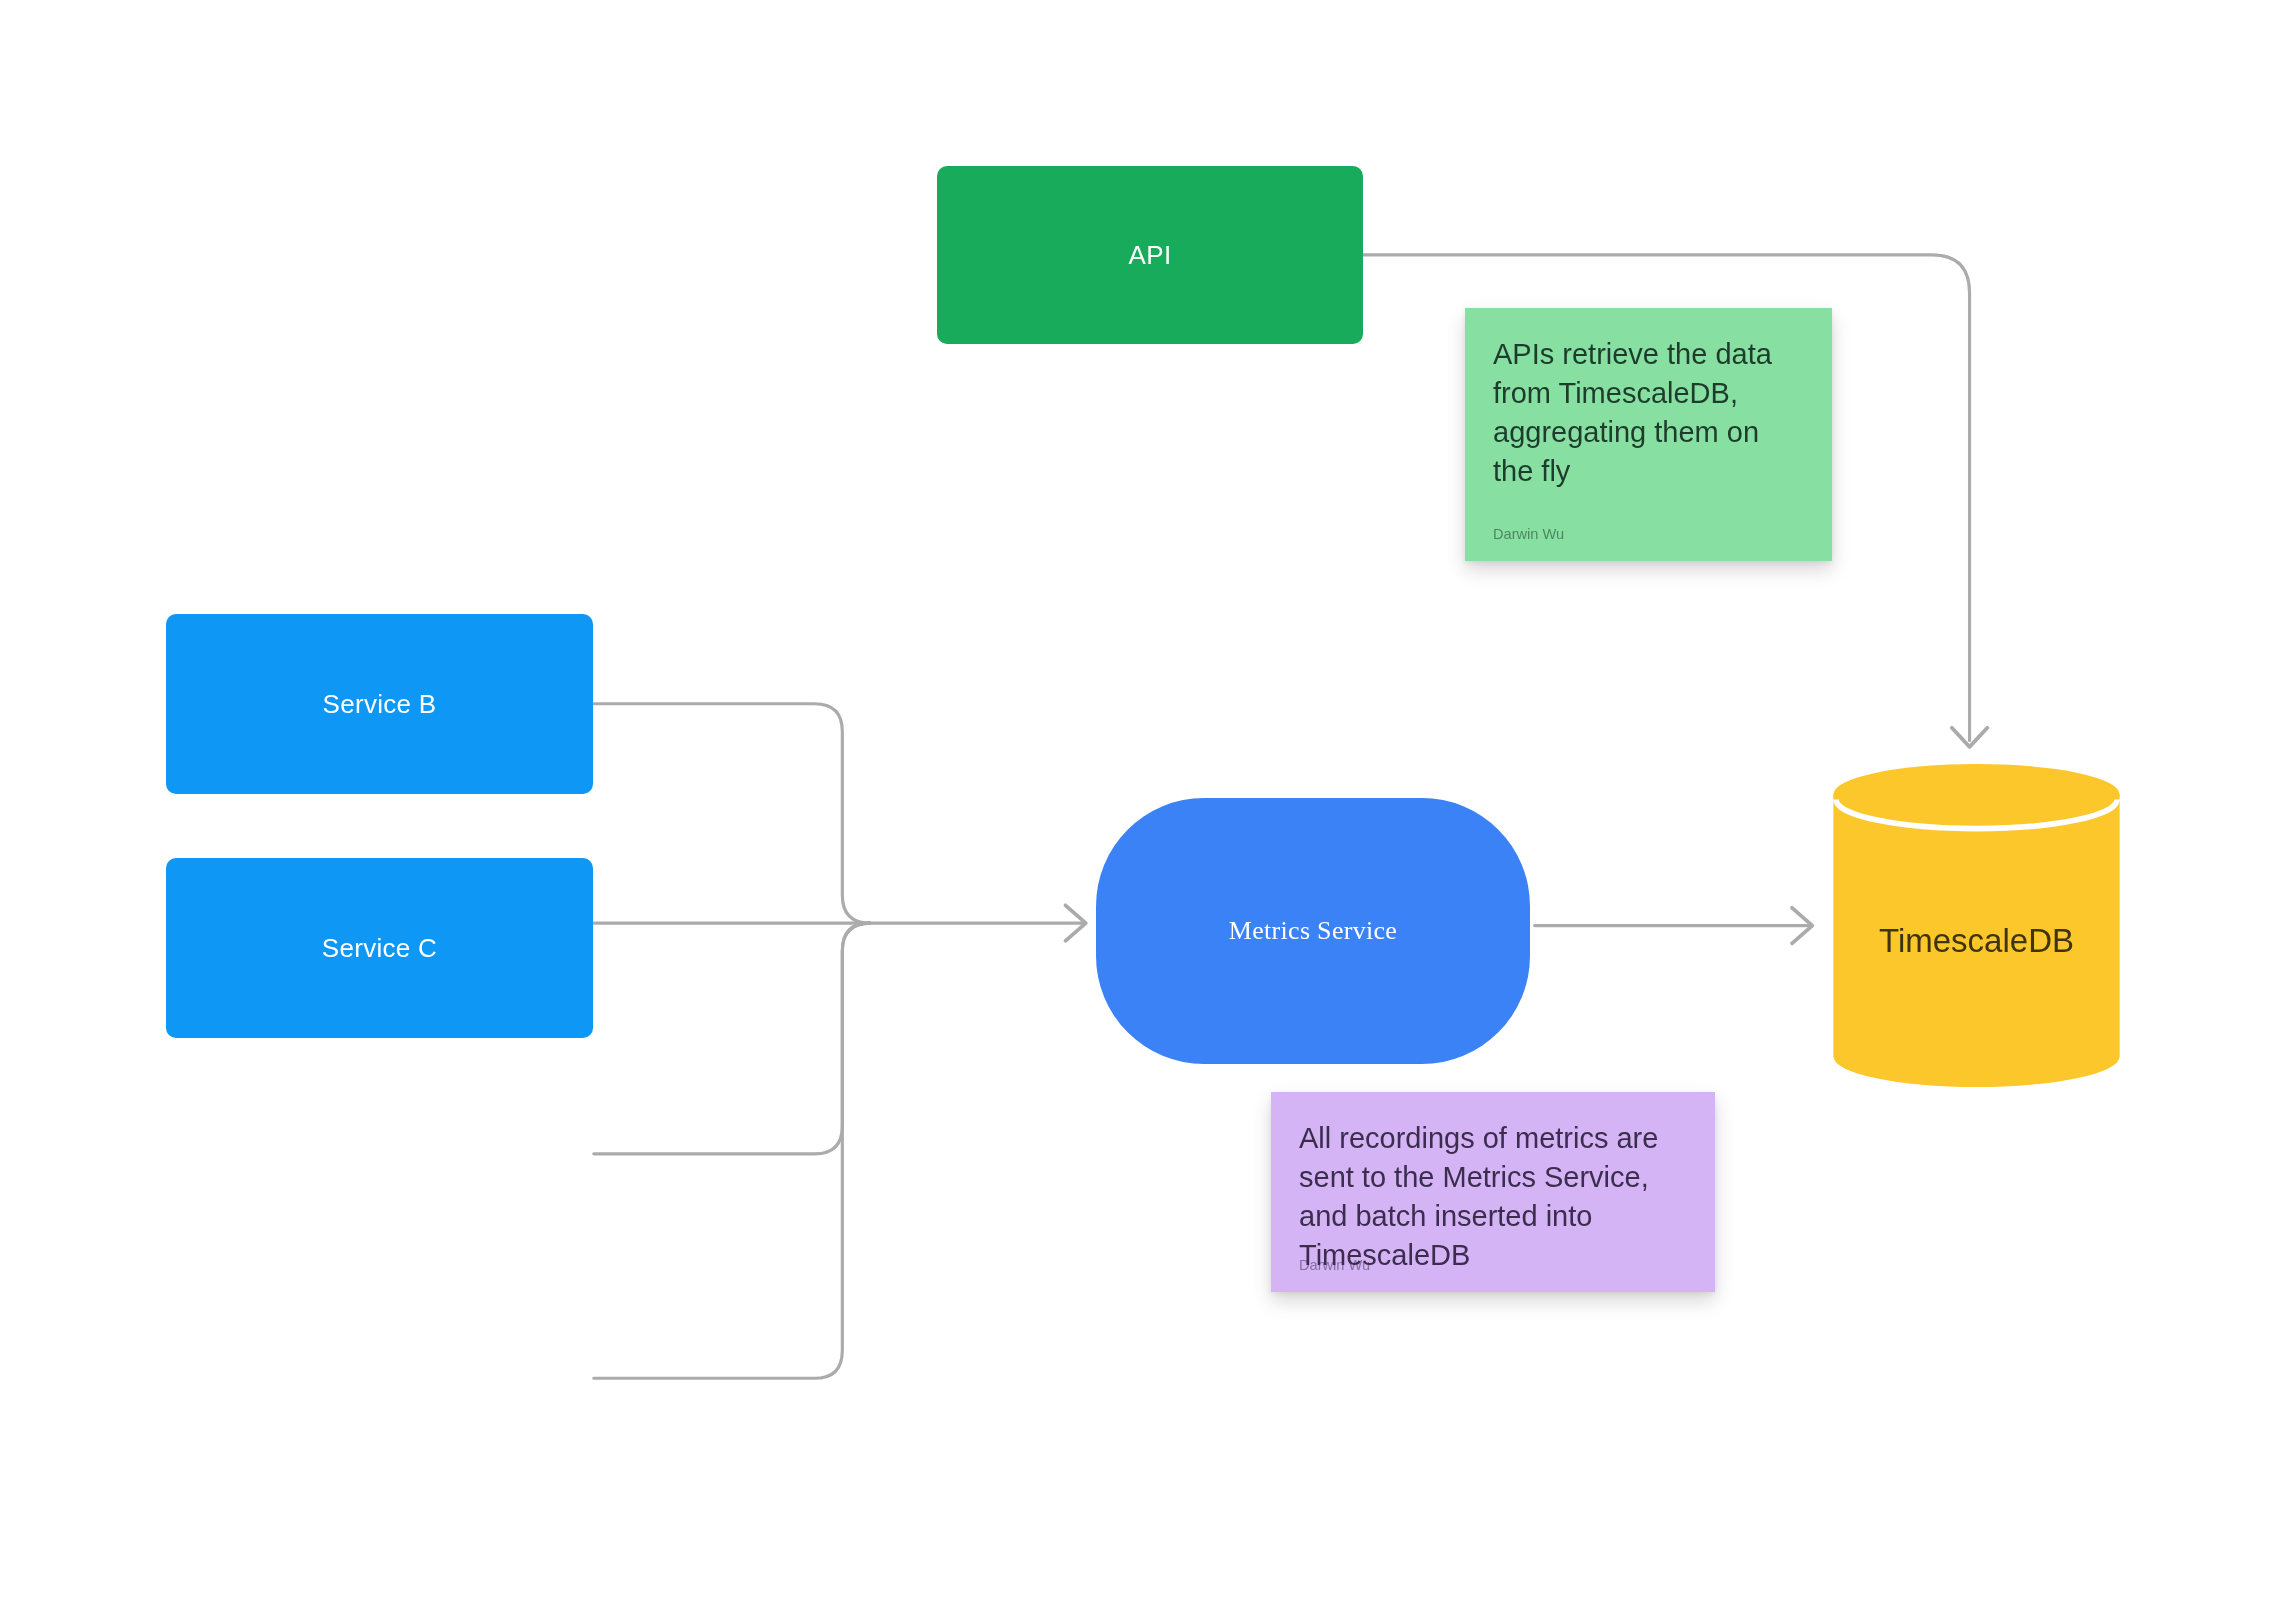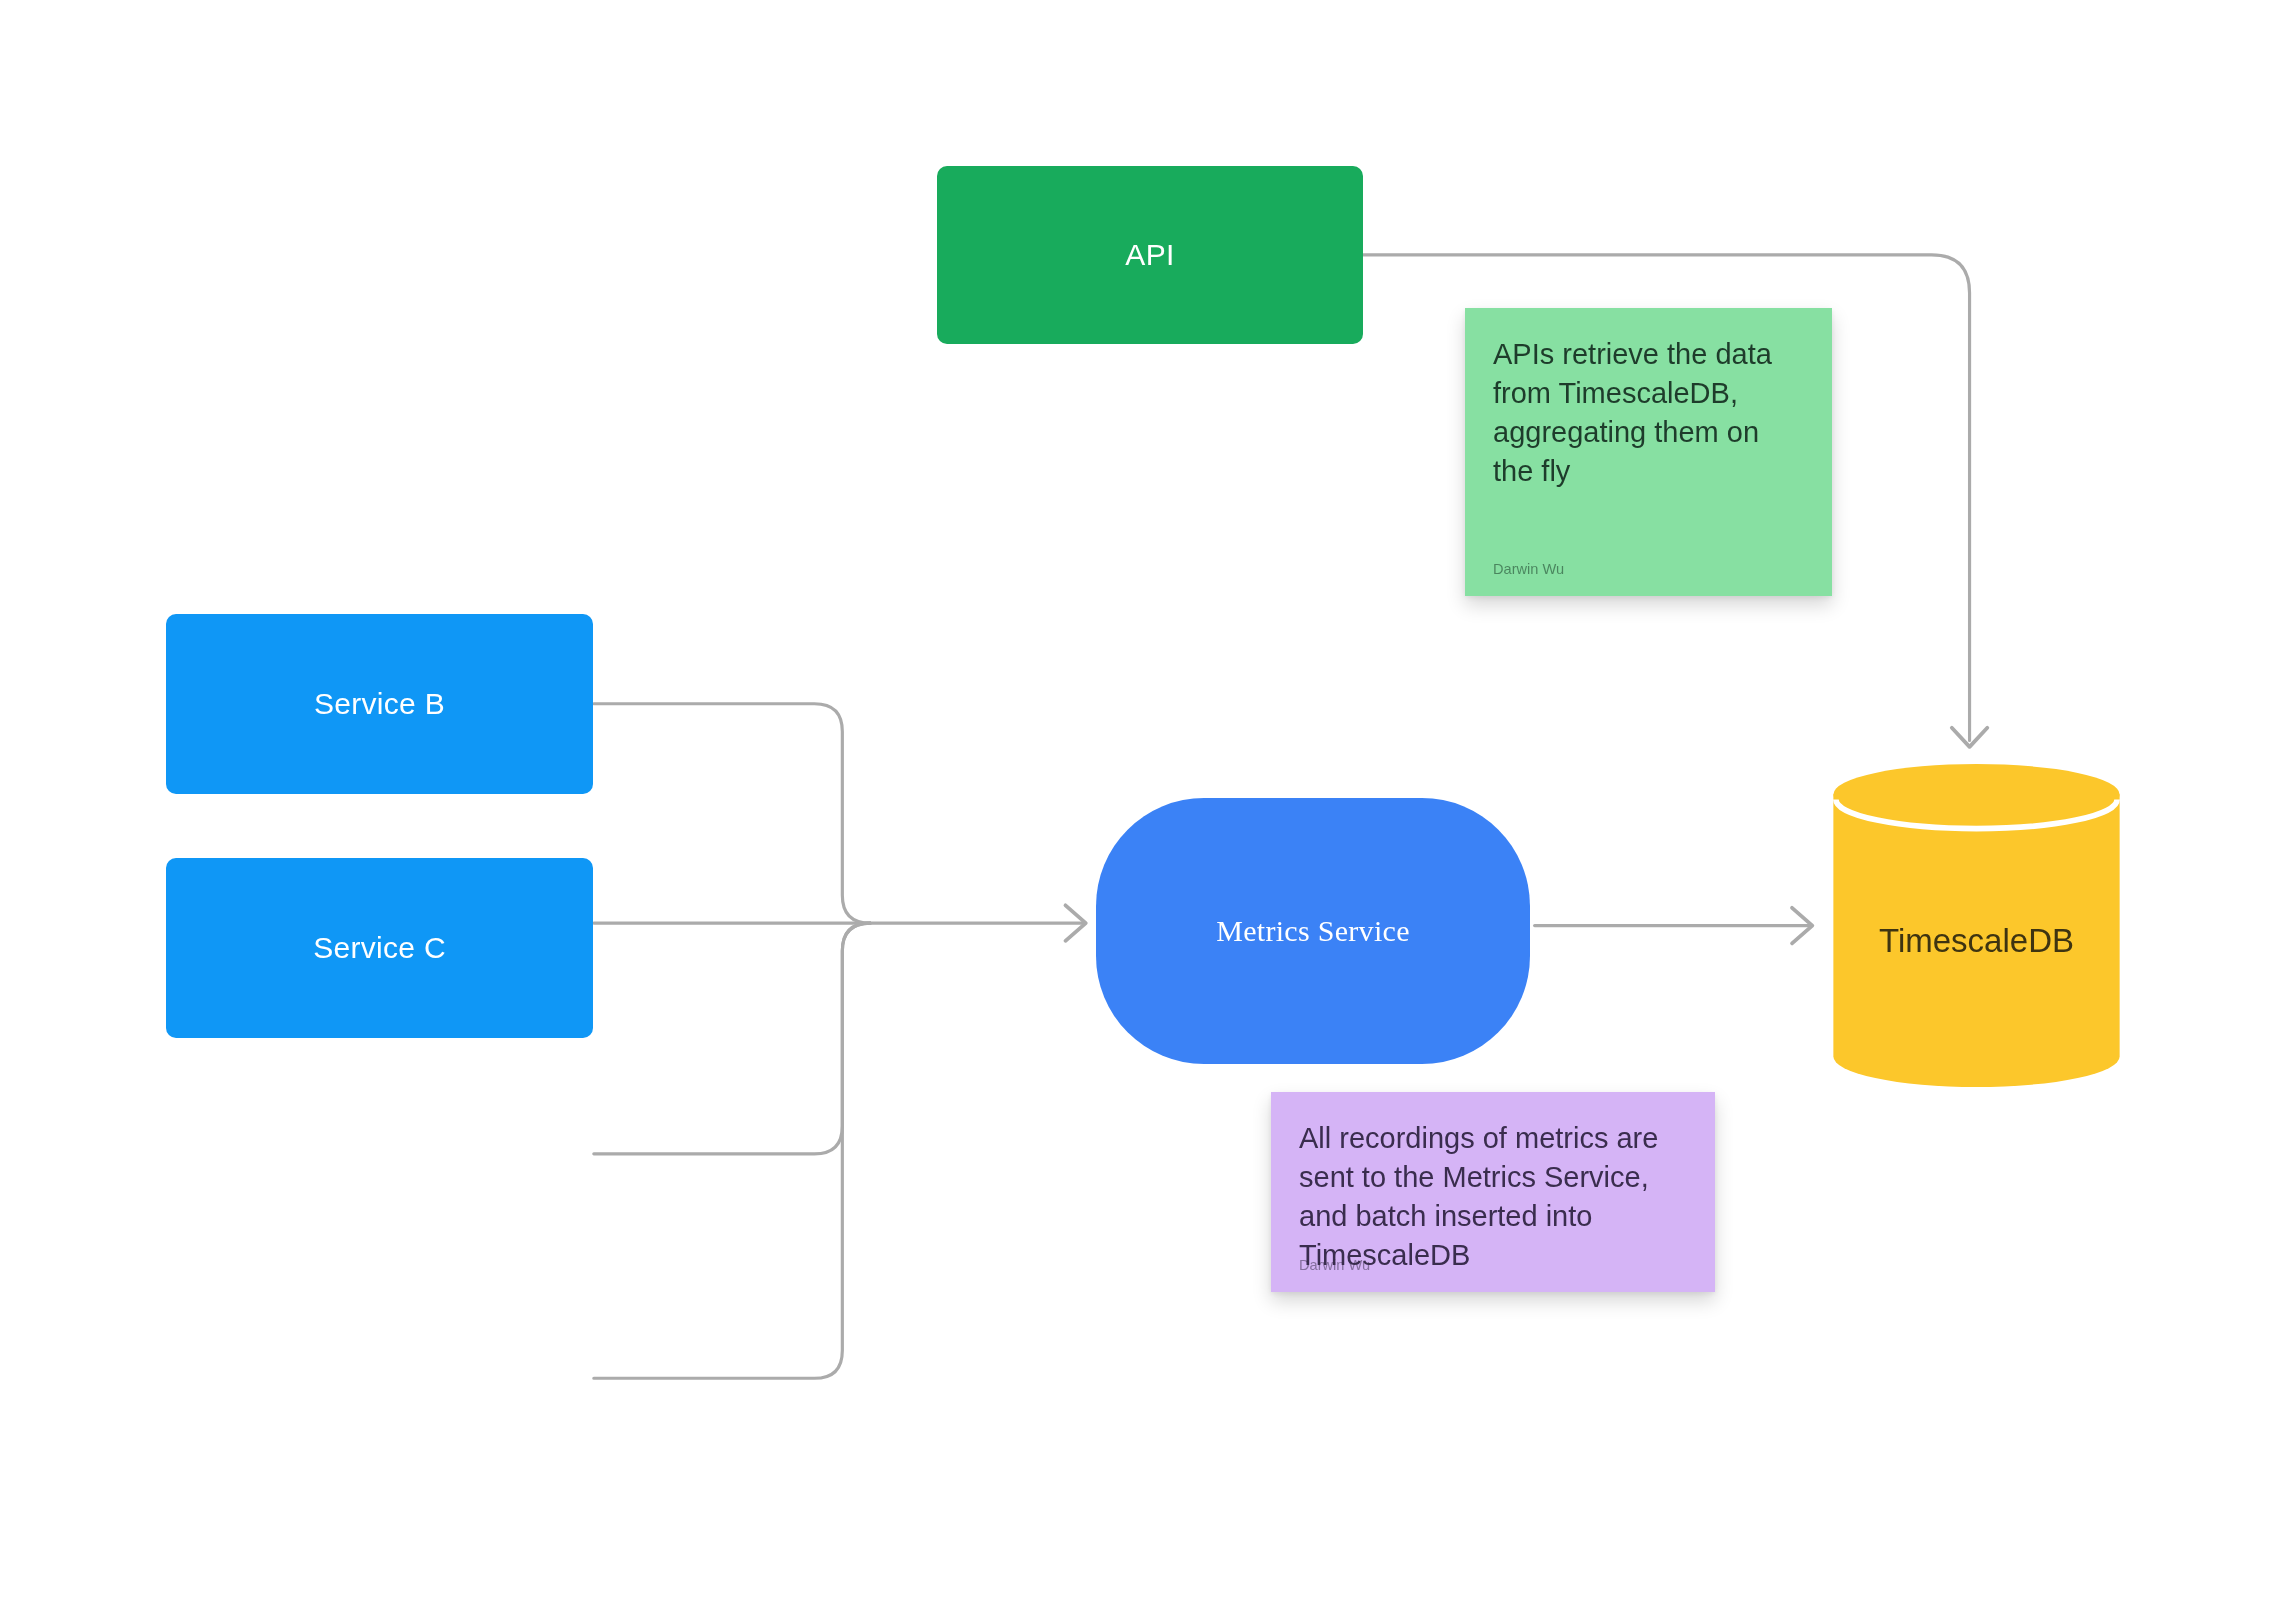--- a/index.html
+++ b/index.html
@@ -28,21 +28,21 @@
   .node {
     position: absolute;
     display: flex;
     align-items: center;
     justify-content: center;
     box-sizing: border-box;
     text-align: center;
   }
   .node-label {
     color: #ffffff;
-    font-size: 30px;
+    font-size: 26px;
     font-weight: 500;
     letter-spacing: 0.3px;
   }
   .node-api {
     left: 937px; top: 166px;
     width: 426px; height: 178px;
     background: #18ab5c;
     border-radius: 10px;
   }
   .node-service {
@@ -92,21 +92,21 @@
     white-space: pre-line;
   }
   .sticky-author {
     position: absolute;
     left: 28px;
     bottom: 19px;
     font-size: 14.6px;
   }
   .sticky-green {
     left: 1465px; top: 308px;
-    width: 367px; height: 288px;
+    width: 367px; height: 253px;
     background: #87e0a2;
   }
   .sticky-green .sticky-text { color: #1e3c2b; }
   .sticky-green .sticky-author { color: rgba(23, 58, 38, 0.55); }
   .sticky-purple {
     left: 1271px; top: 1092px;
     width: 444px; height: 200px;
     background: #d5b4f6;
   }
   .sticky-purple .sticky-text { color: #3a2d4e; }

